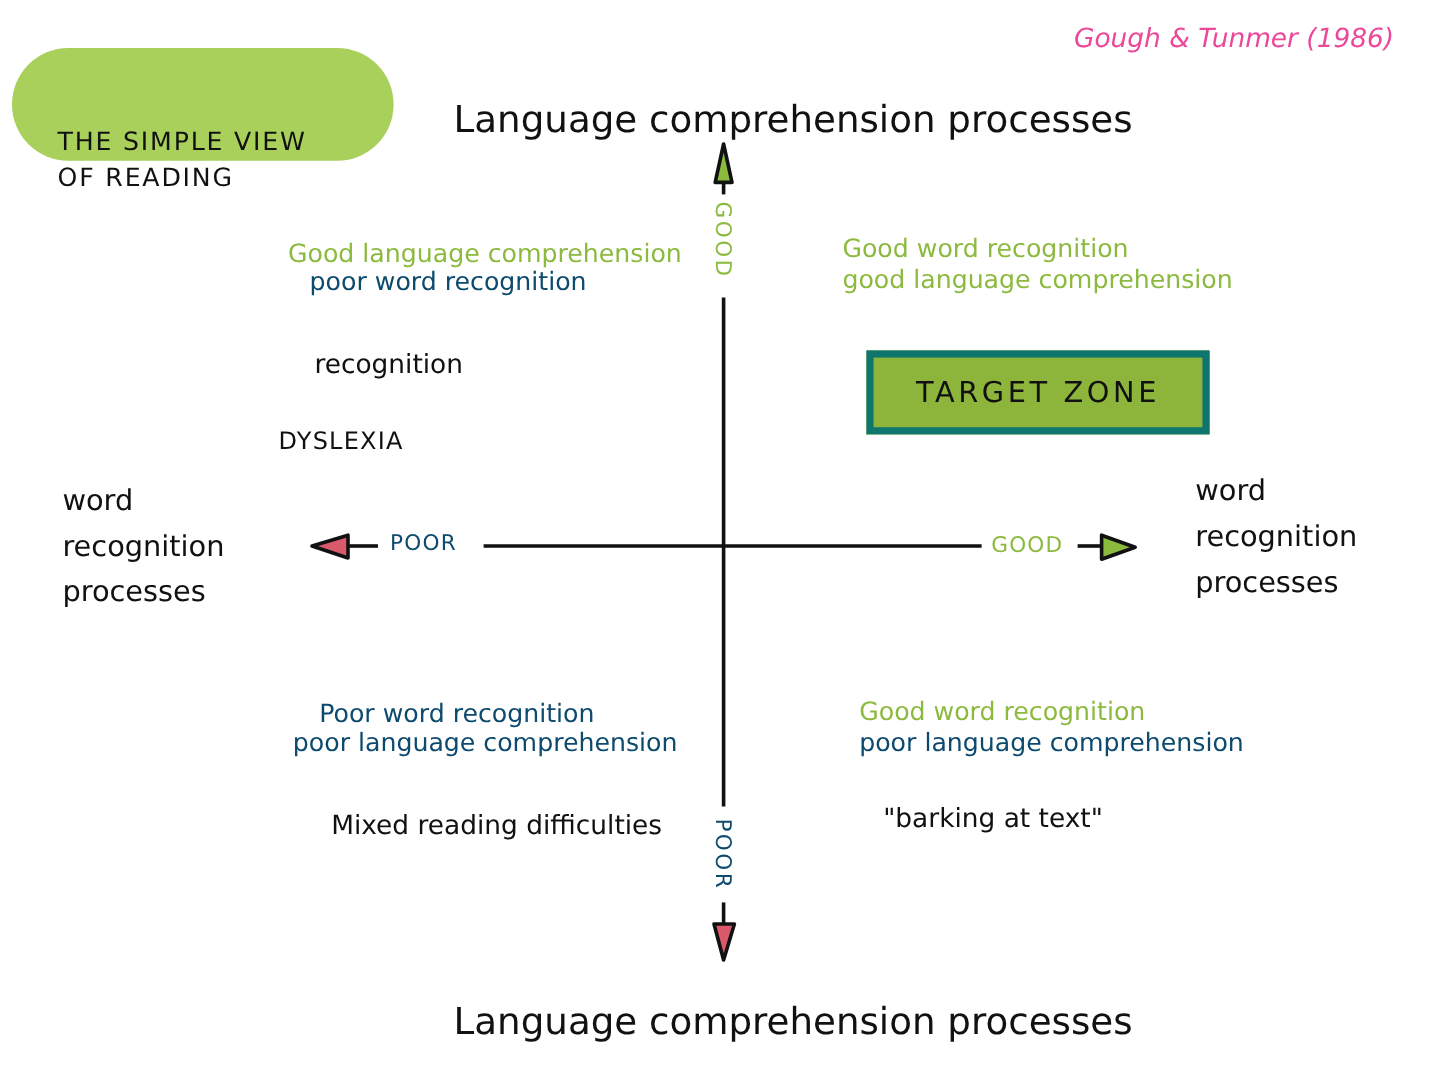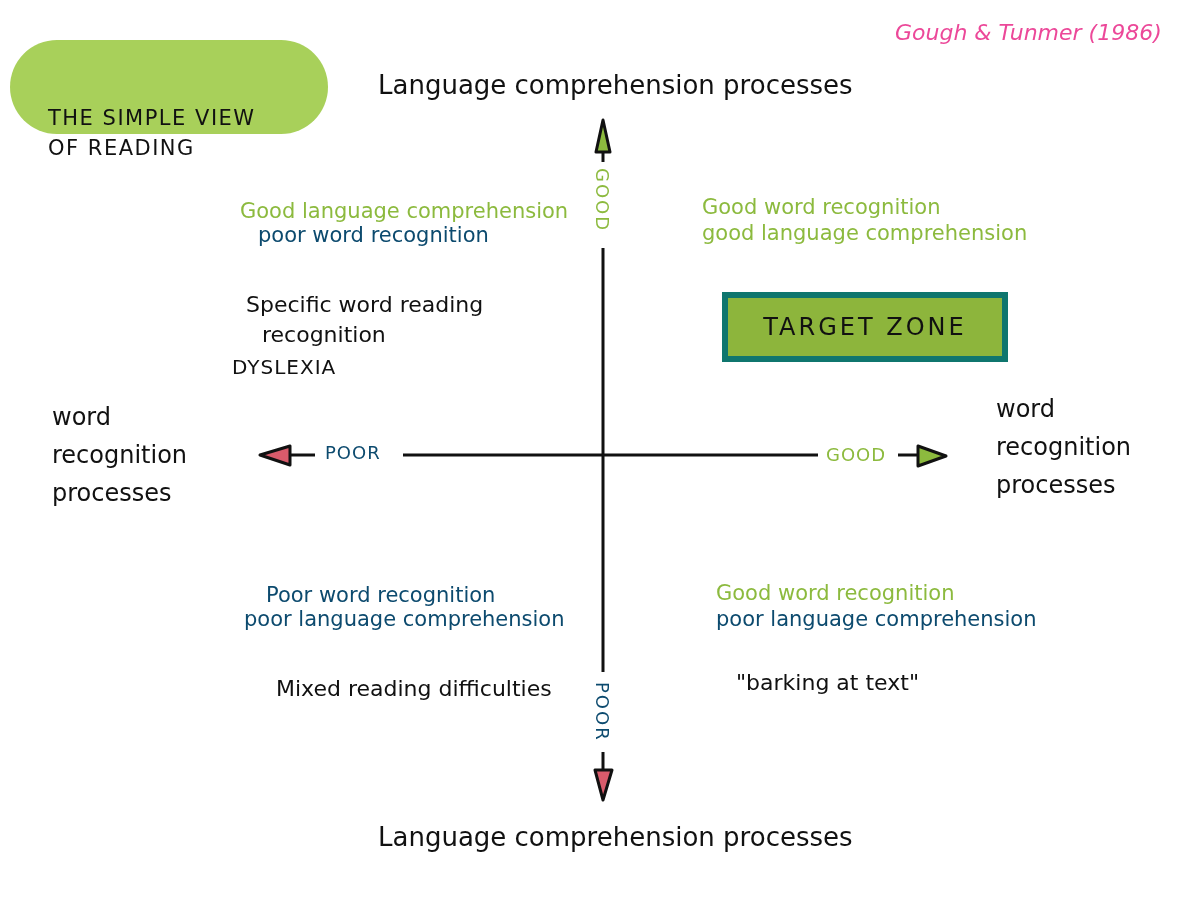--- a/index.html
+++ b/index.html
@@ -10,21 +10,21 @@
     left: 10px; top: 40px; width: 318px; height: 94px;
     background: #a8d05a; border-radius: 47px;
   }
   .title-text {
     left: 48px; top: 58px; font-size: 21px; line-height: 30px;
     font-family: "DejaVu Sans", sans-serif; letter-spacing: 1.5px; color: #111;
     white-space: pre-line;
     margin-top: 45px;
   }
   .citation { left: 895px; top: 20px; font-size: 22px; color: #ec4899; font-style: italic; }
-  .axis-heading { font-size: 26px; color: #111; white-space: nowrap; }
+  .axis-heading { font-size: 31px; color: #111; white-space: nowrap; margin-top: 12px; }
   .green { color: #8cba3e; }
   .red { color: #0c4a6e; }
   .quad-text { font-size: 21px; line-height: 26px; white-space: nowrap; }
   .desc { font-size: 22px; line-height: 30px; color: #111; }
   .side-label { font-size: 24px; line-height: 38px; color: #111; }
   .target-box {
     left: 722px; top: 292px; width: 286px; height: 70px;
     background: #8db53c; border: 6px solid #0f766e; box-sizing: border-box;
     display: flex; align-items: center; justify-content: center;
   }
@@ -77,21 +77,20 @@
 </div>
 <div class="abs side-label" style="left:996px; top:390px;">
   <div>word</div>
   <div>recognition</div>
   <div>processes</div>
 </div>
 
 <div class="abs quad-text green" style="left:240px; top:198px;">Good language comprehension</div>
 <div class="abs quad-text red" style="left:258px; top:222px;">poor word recognition</div>
 <div class="abs desc" style="left:246px; top:290px;">
-  <div>Specific word reading</div>
   <div style="padding-left:16px;">recognition</div>
 </div>
 <div class="abs desc" style="left:232px; top:352px; font-size:20px; letter-spacing:1px;">DYSLEXIA</div>
 
 <div class="abs quad-text green" style="left:702px; top:194px;">Good word recognition</div>
 <div class="abs quad-text green" style="left:702px; top:220px;">good language comprehension</div>
 <div class="abs target-box">
   <span class="target-text">TARGET ZONE</span>
 </div>
 

